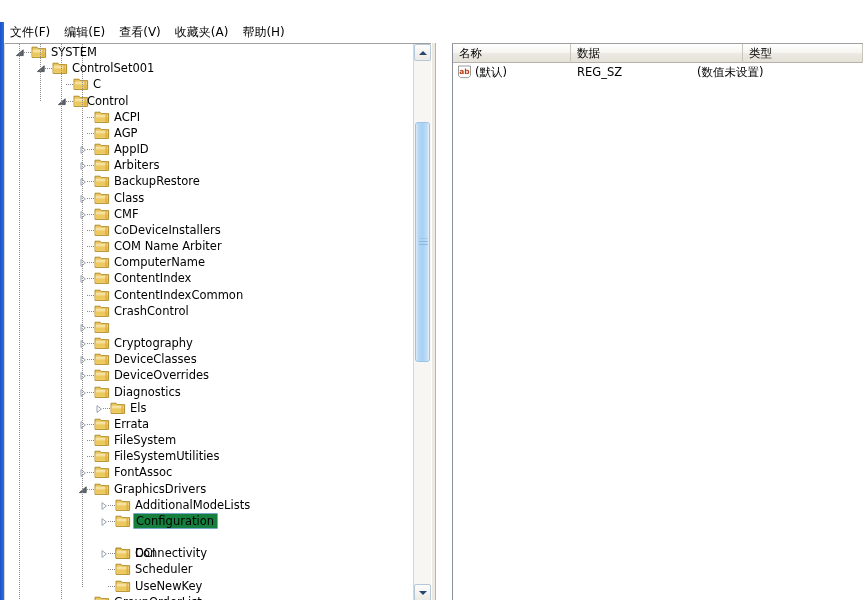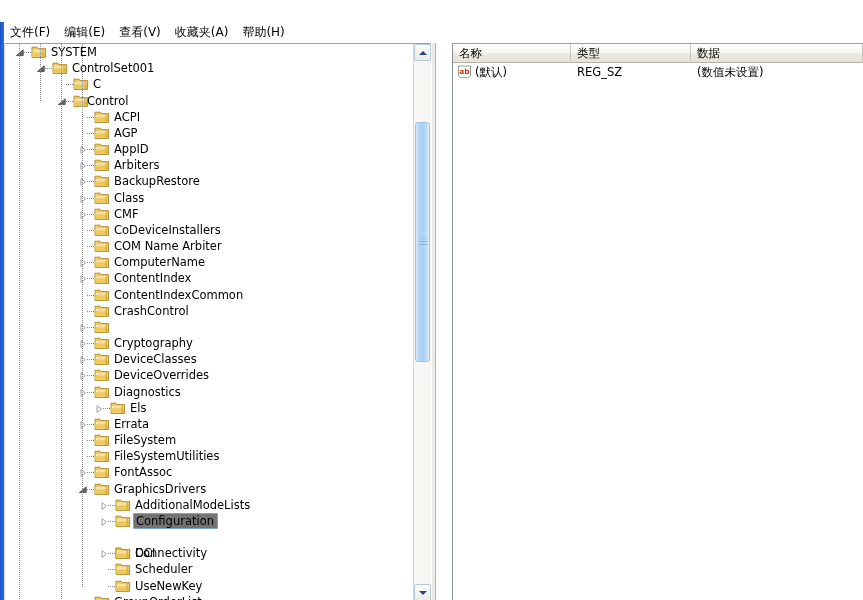--- a/index.html
+++ b/index.html
@@ -160,21 +160,21 @@
     position: absolute;
     top: 0px;
     height: 16px;
     line-height: 16px;
     padding: 0 3px 0 2px;
     font-size: 11.5px;
     font-family: "DejaVu Sans", "Liberation Sans", sans-serif;
     color: #000000;
   }
   .node-label.selected {
-    background: #737373;
+    background: #15803d;
     border: 1px solid #7aa7c7;
     height: 14px;
     line-height: 14px;
     border-radius: 1px;
     padding: 0 3px 0 2px;
   }
 
   
   #tree-scrollbar {
     position: absolute;
@@ -820,22 +820,22 @@
           <span class="sb-arrow down-a"></span>
         </div>
       </div>
     </div>
 
     <div id="splitter"></div>
 
     <div id="list-pane">
       <div id="list-header">
           <div class="col-head" style="width: 118px;">名称</div>
+          <div class="col-head" style="width: 172px;">数据</div>
           <div class="col-head" style="width: 120px;">类型</div>
-          <div class="col-head" style="width: 172px;">数据</div>
         </div>
       <div id="list-body">
           <div class="list-row">
             <div class="cell name-cell" style="width: 118px;">
               <span class="ab-icon"><svg width="15" height="14" viewBox="0 0 15 14">
                   <path d="M1.5 1 L13.5 1 L13.5 10.5 L11.5 12.6 L3.6 12.6 L1.5 10.8 Z" fill="#ffffff" stroke="#8f8f8f" stroke-width="0.9"></path>
                   <text x="7.4" y="8.6" font-family="DejaVu Sans, sans-serif" font-size="7.4" font-weight="bold" fill="#c03a10" text-anchor="middle">ab</text>
                 </svg></span>
               <span>(默认)</span>
             </div>

